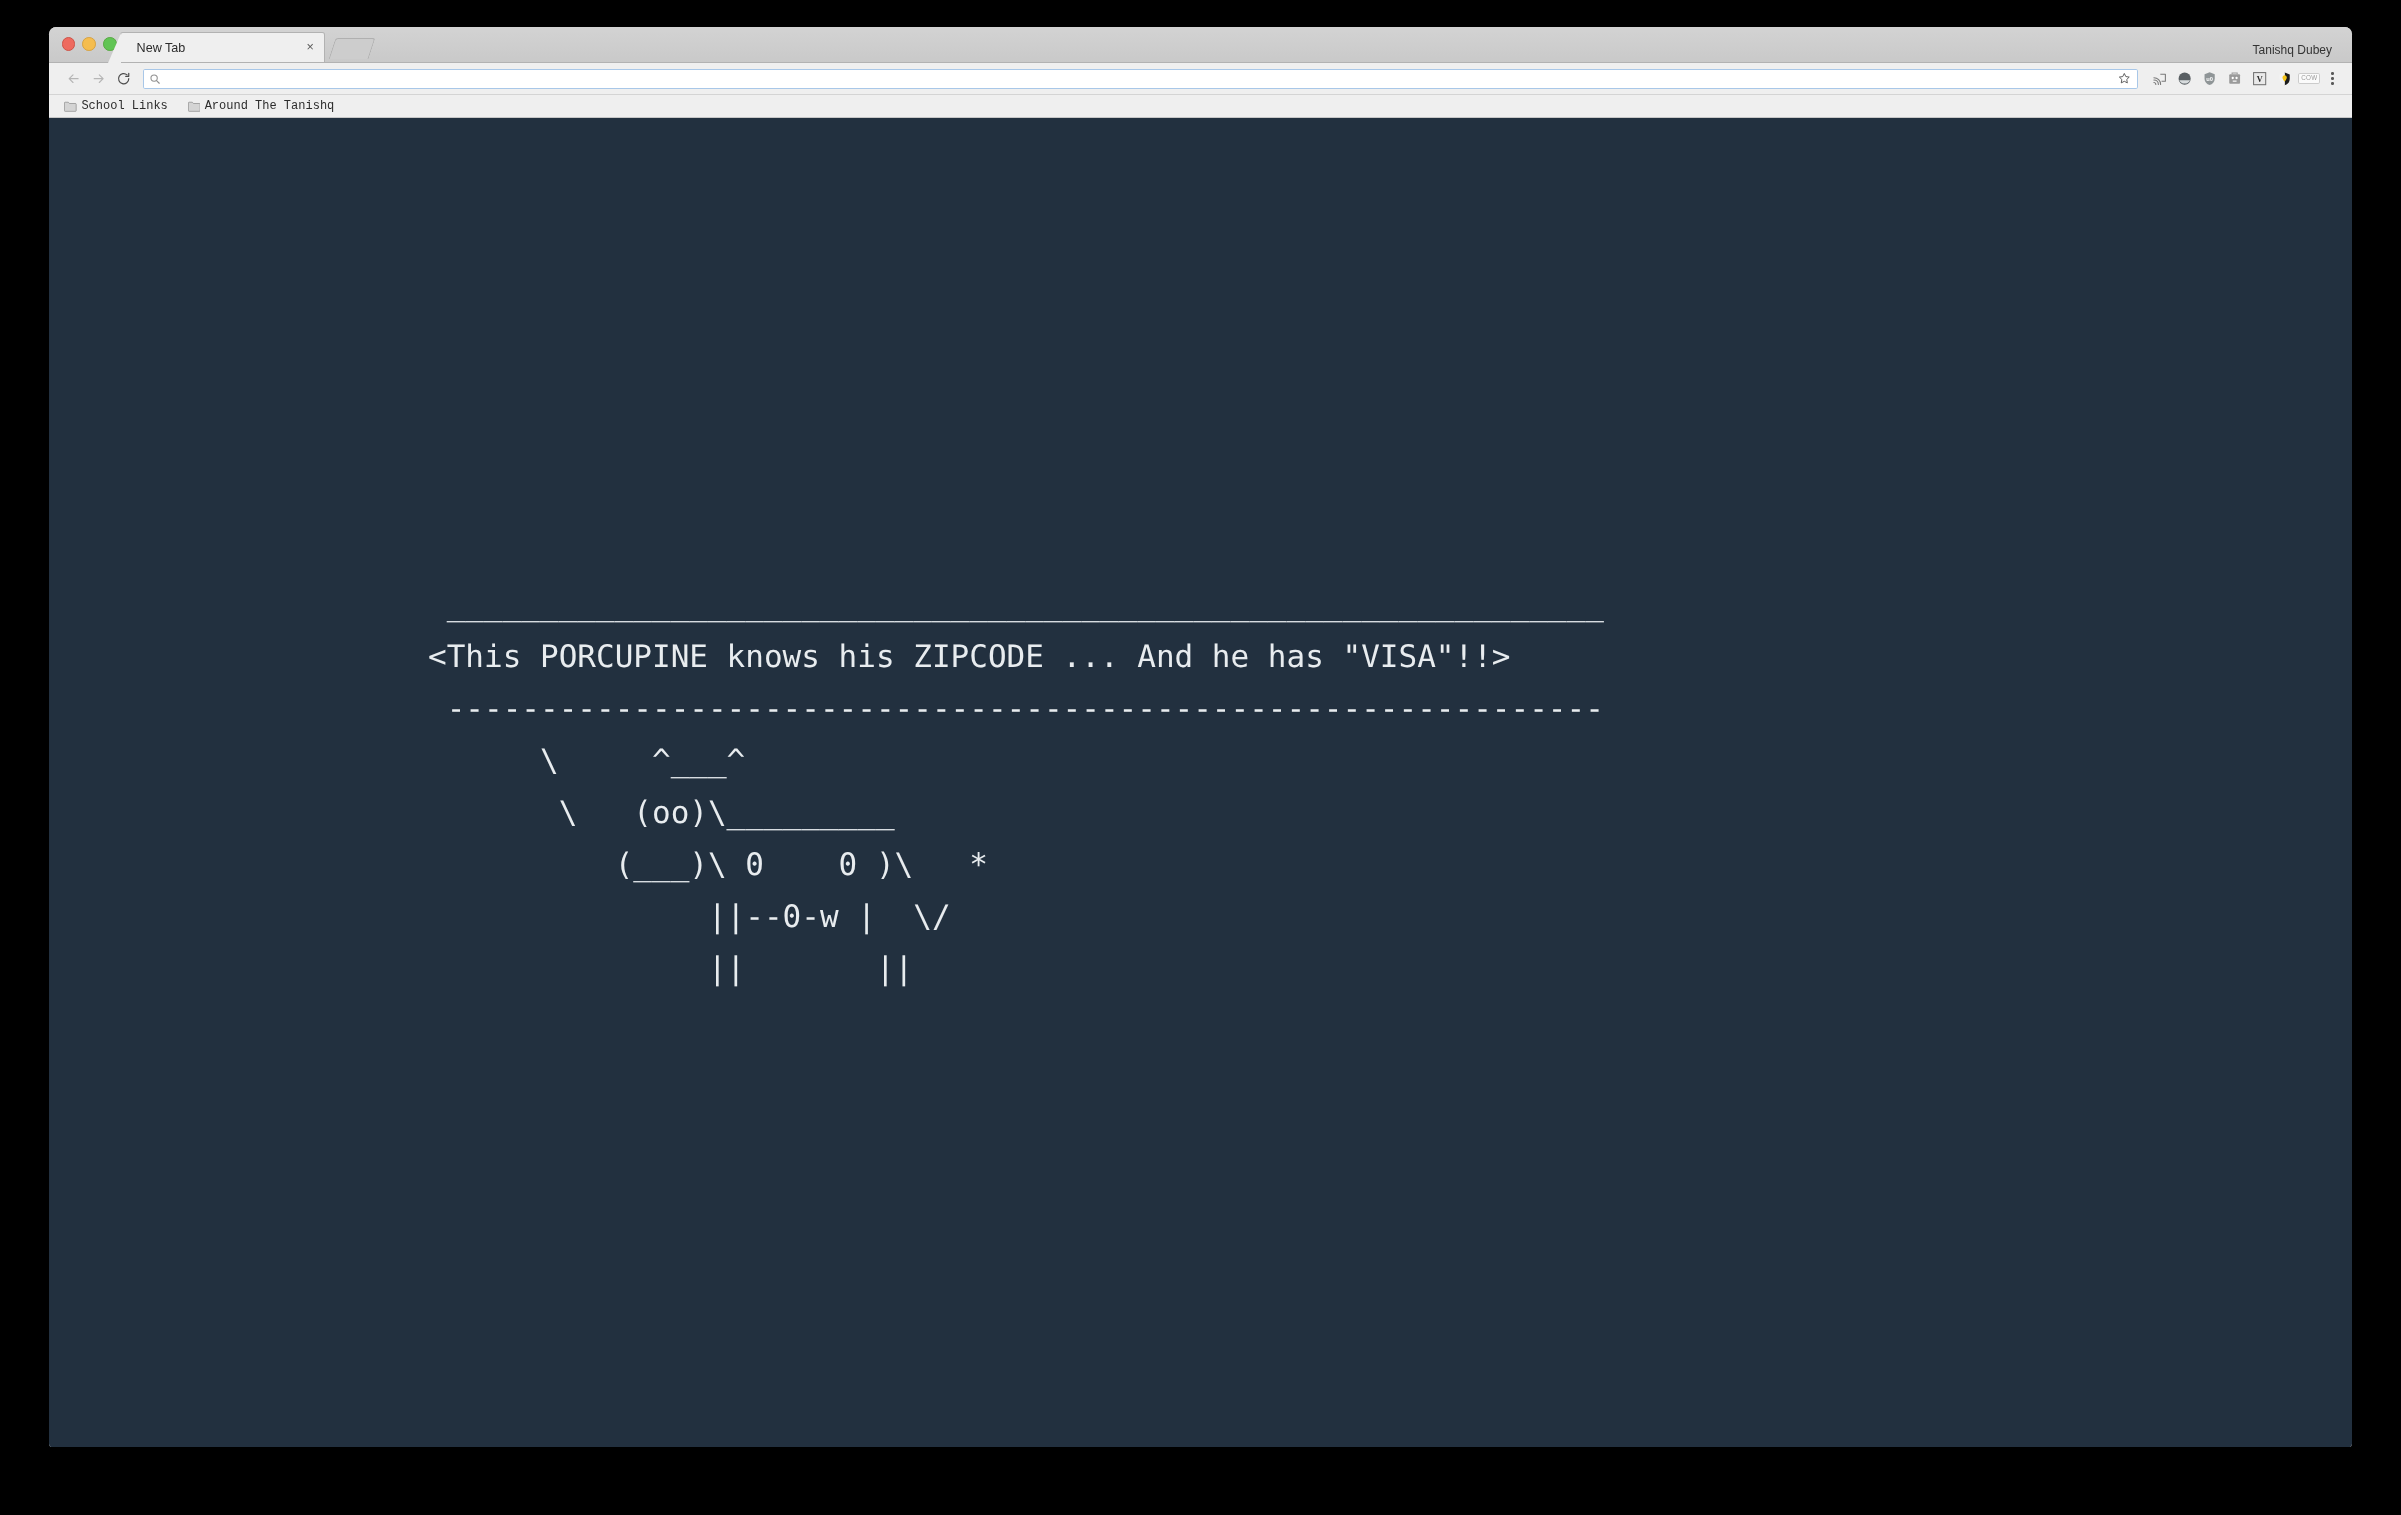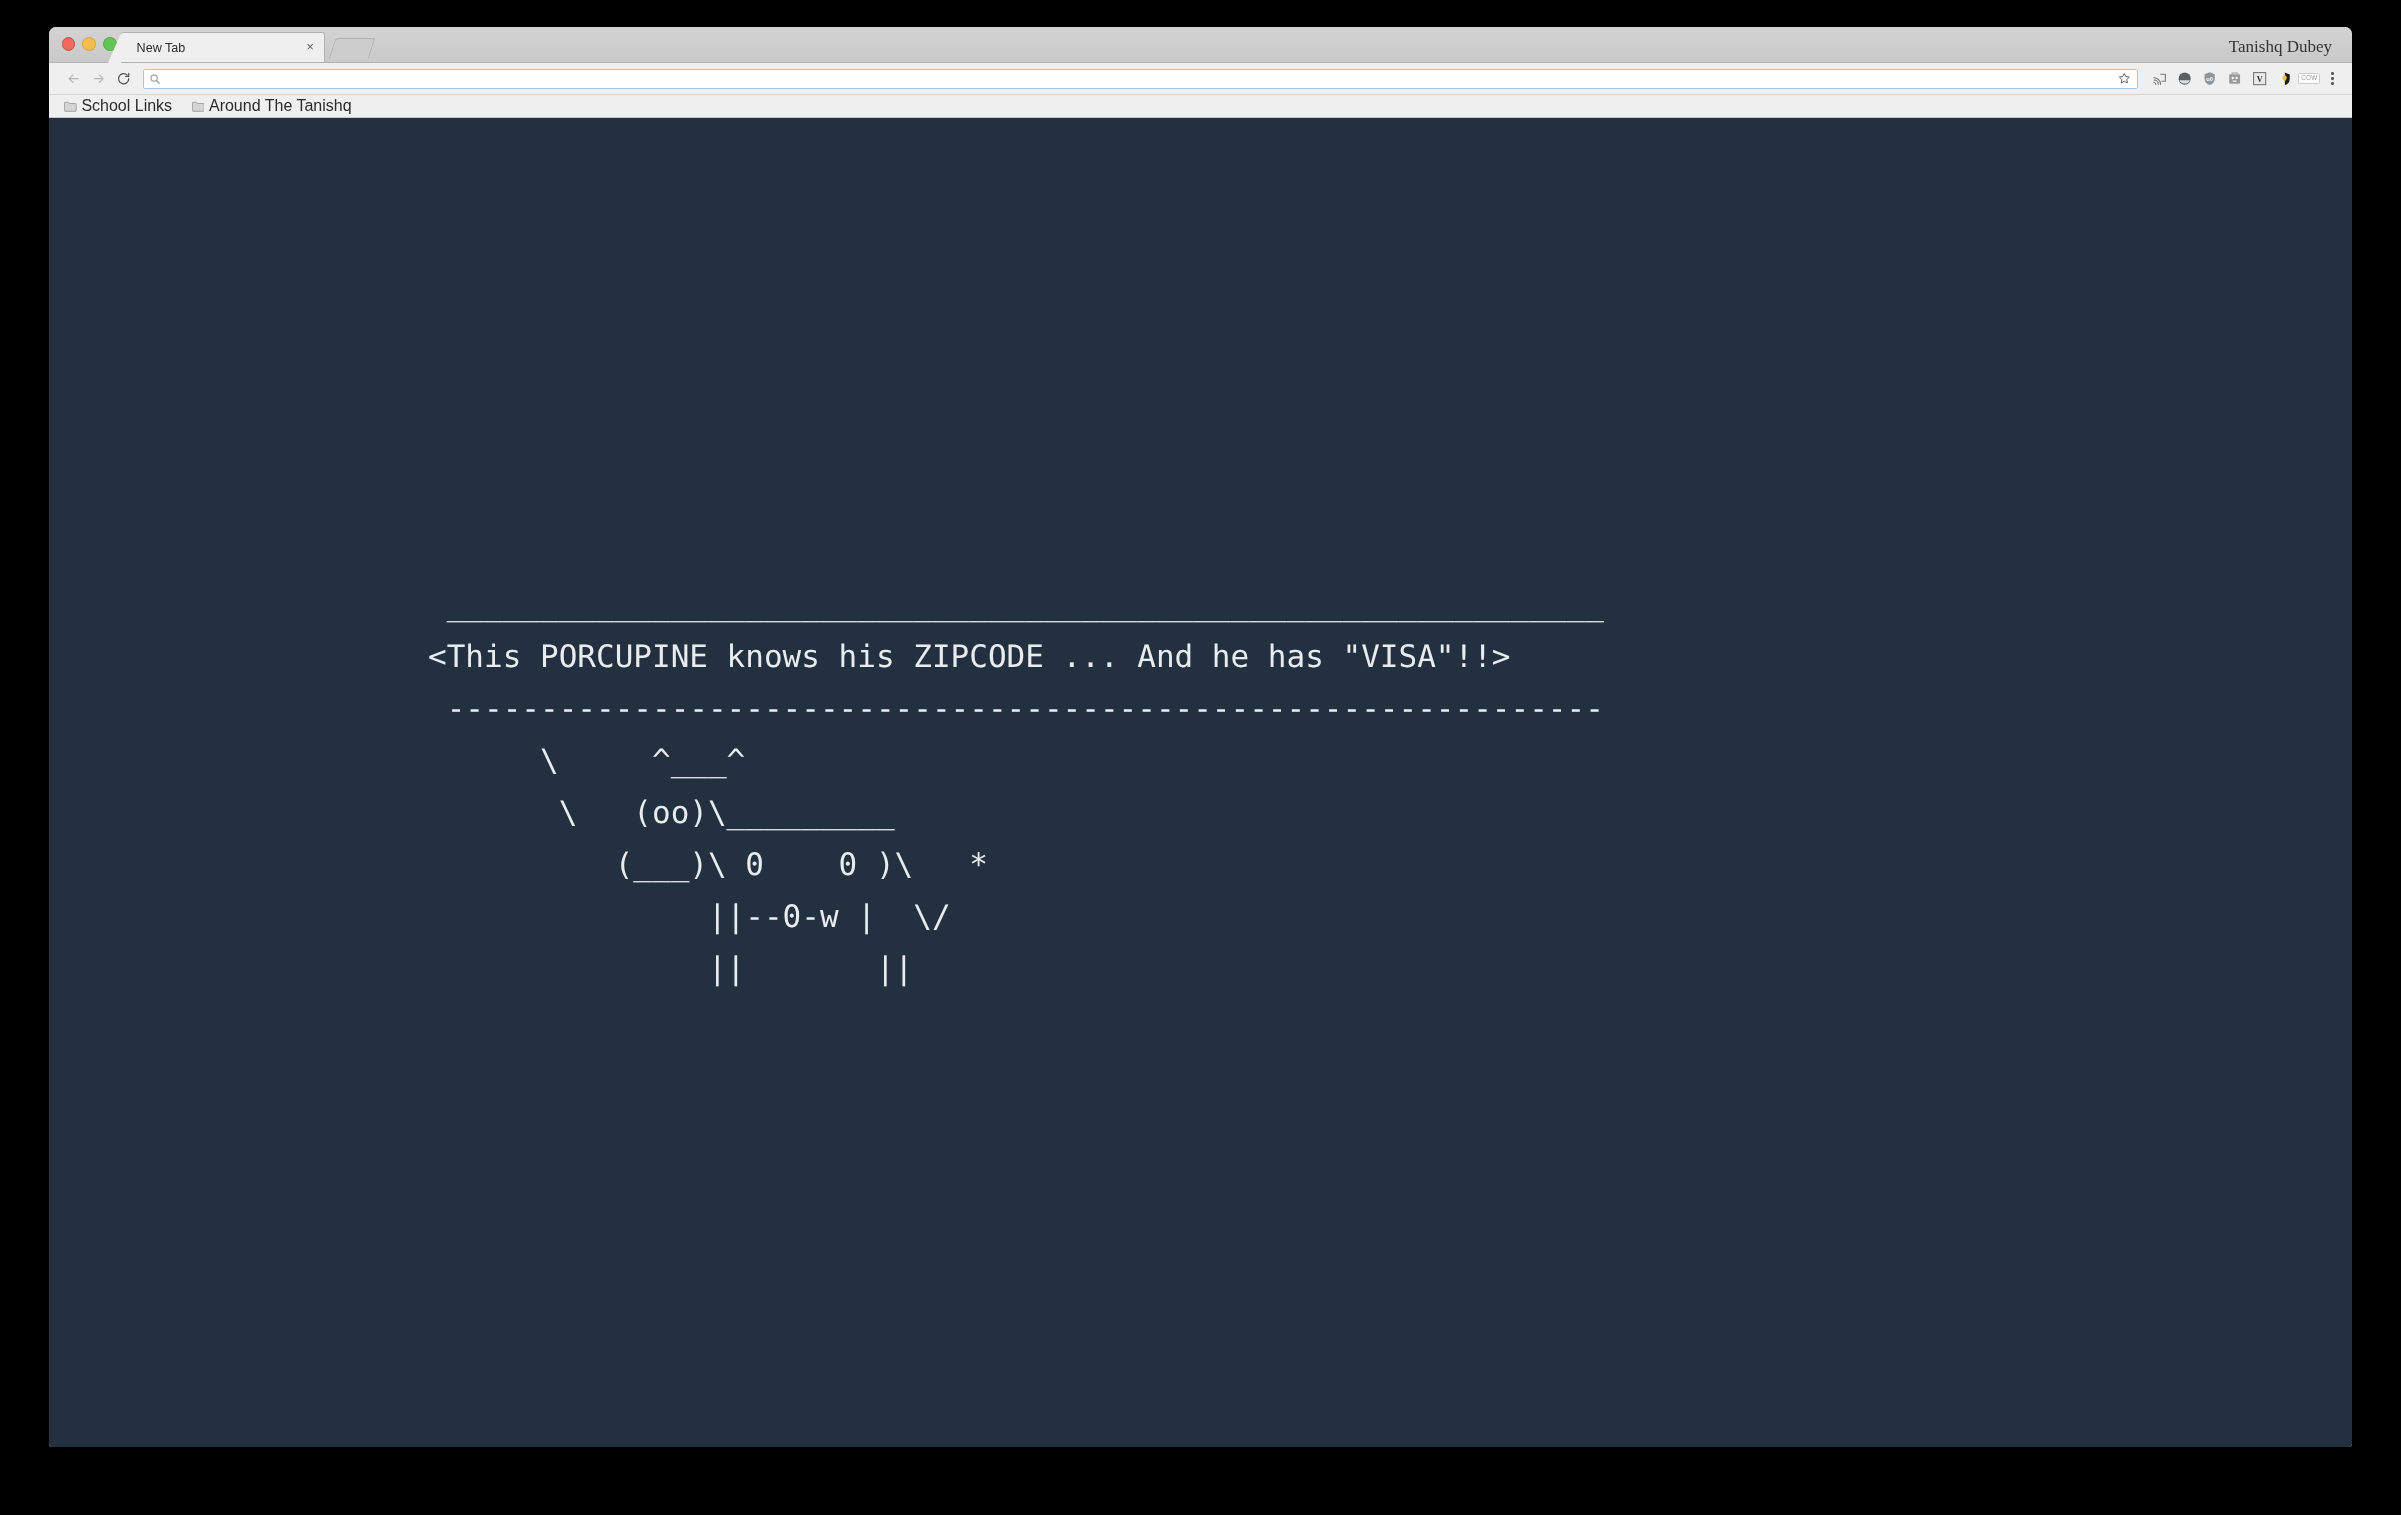--- a/index.html
+++ b/index.html
@@ -110,24 +110,24 @@
     background: #cdcdcd;
     border: 0.9px solid #b0b0b0;
     border-bottom: none;
     transform: skewX(-18deg);
     border-radius: 2.7px 2.7px 0 0;
     cursor: pointer;
   }
   .profile-name {
     position: absolute;
     right: 20px;
-    top: 10px;
-    font-size: 17px;
+    top: 16px;
+    font-size: 12px;
     color: #333333;
-    font-family: Liberation Serif, serif;
+    font-family: Liberation Sans, sans-serif;
     white-space: nowrap;
   }
 
   
   .toolbar {
     height: 32px;
     background: #efefef;
     display: flex;
     align-items: center;
     padding: 0 10.8px 0 12.6px;
@@ -246,23 +246,23 @@
   }
   .bookmark {
     display: flex;
     align-items: center;
     gap: 4.5px;
     cursor: pointer;
     padding: 1.8px 2.7px;
     border-radius: 1.8px;
   }
   .bookmark-label {
-    font-size: 16px;
+    font-size: 12px;
     color: #2c2c2c;
-    font-family: Liberation Sans, sans-serif;
+    font-family: Liberation Mono, monospace;
     white-space: nowrap;
   }
   .folder-icon {
     width: 12.6px; height: 10.8px;
     flex: none;
   }
 
   
   .viewport {
     flex: 1;

